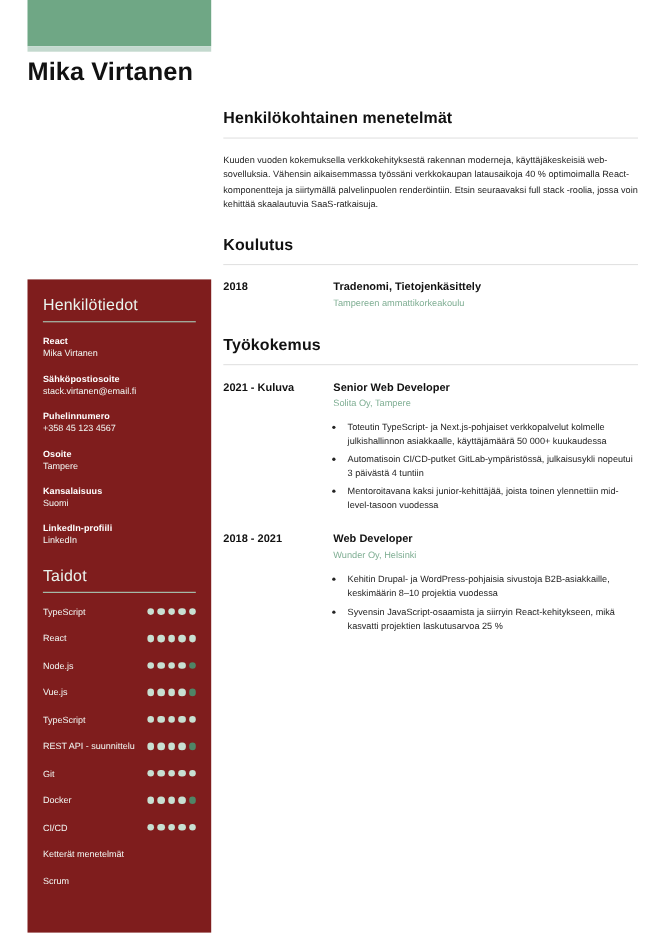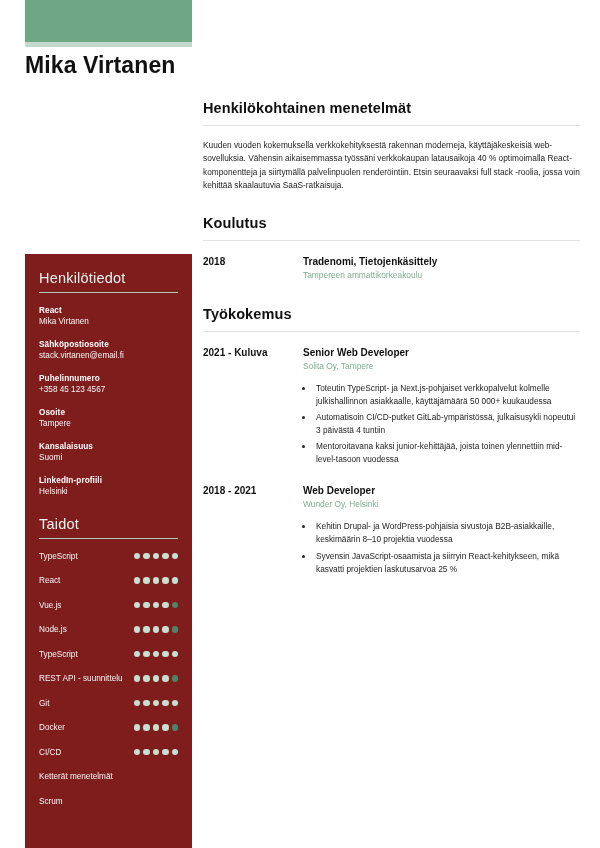--- a/index.html
+++ b/index.html
@@ -211,21 +211,21 @@
         <div class="contact-block">
           <div class="contact-label">Osoite</div>
           <div class="contact-value">Tampere</div>
         </div>
         <div class="contact-block">
           <div class="contact-label">Kansalaisuus</div>
           <div class="contact-value">Suomi</div>
         </div>
         <div class="contact-block">
           <div class="contact-label">LinkedIn-profiili</div>
-          <div class="contact-value">Helsinki</div>
+          <div class="contact-value">LinkedIn</div>
         </div>
       </div>
   </div>
 
   <div class="skills-heading-wrap">
     <div class="sidebar-heading">Taidot</div>
     <div class="sidebar-rule"></div>
     <div id="skills-list">
         <div class="skill-row">
           <div class="skill-name">TypeScript</div>
@@ -241,31 +241,31 @@
           <div class="skill-name">React</div>
           <div class="skill-dots">
             <span class="dot"></span>
             <span class="dot"></span>
             <span class="dot"></span>
             <span class="dot"></span>
             <span class="dot"></span>
           </div>
         </div>
         <div class="skill-row">
+          <div class="skill-name">Node.js</div>
+          <div class="skill-dots">
+            <span class="dot"></span>
+            <span class="dot"></span>
+            <span class="dot"></span>
+            <span class="dot"></span>
+            <span class="dot off"></span>
+          </div>
+        </div>
+        <div class="skill-row">
           <div class="skill-name">Vue.js</div>
-          <div class="skill-dots">
-            <span class="dot"></span>
-            <span class="dot"></span>
-            <span class="dot"></span>
-            <span class="dot"></span>
-            <span class="dot off"></span>
-          </div>
-        </div>
-        <div class="skill-row">
-          <div class="skill-name">Node.js</div>
           <div class="skill-dots">
             <span class="dot"></span>
             <span class="dot"></span>
             <span class="dot"></span>
             <span class="dot"></span>
             <span class="dot off"></span>
           </div>
         </div>
         <div class="skill-row">
           <div class="skill-name">TypeScript</div>

